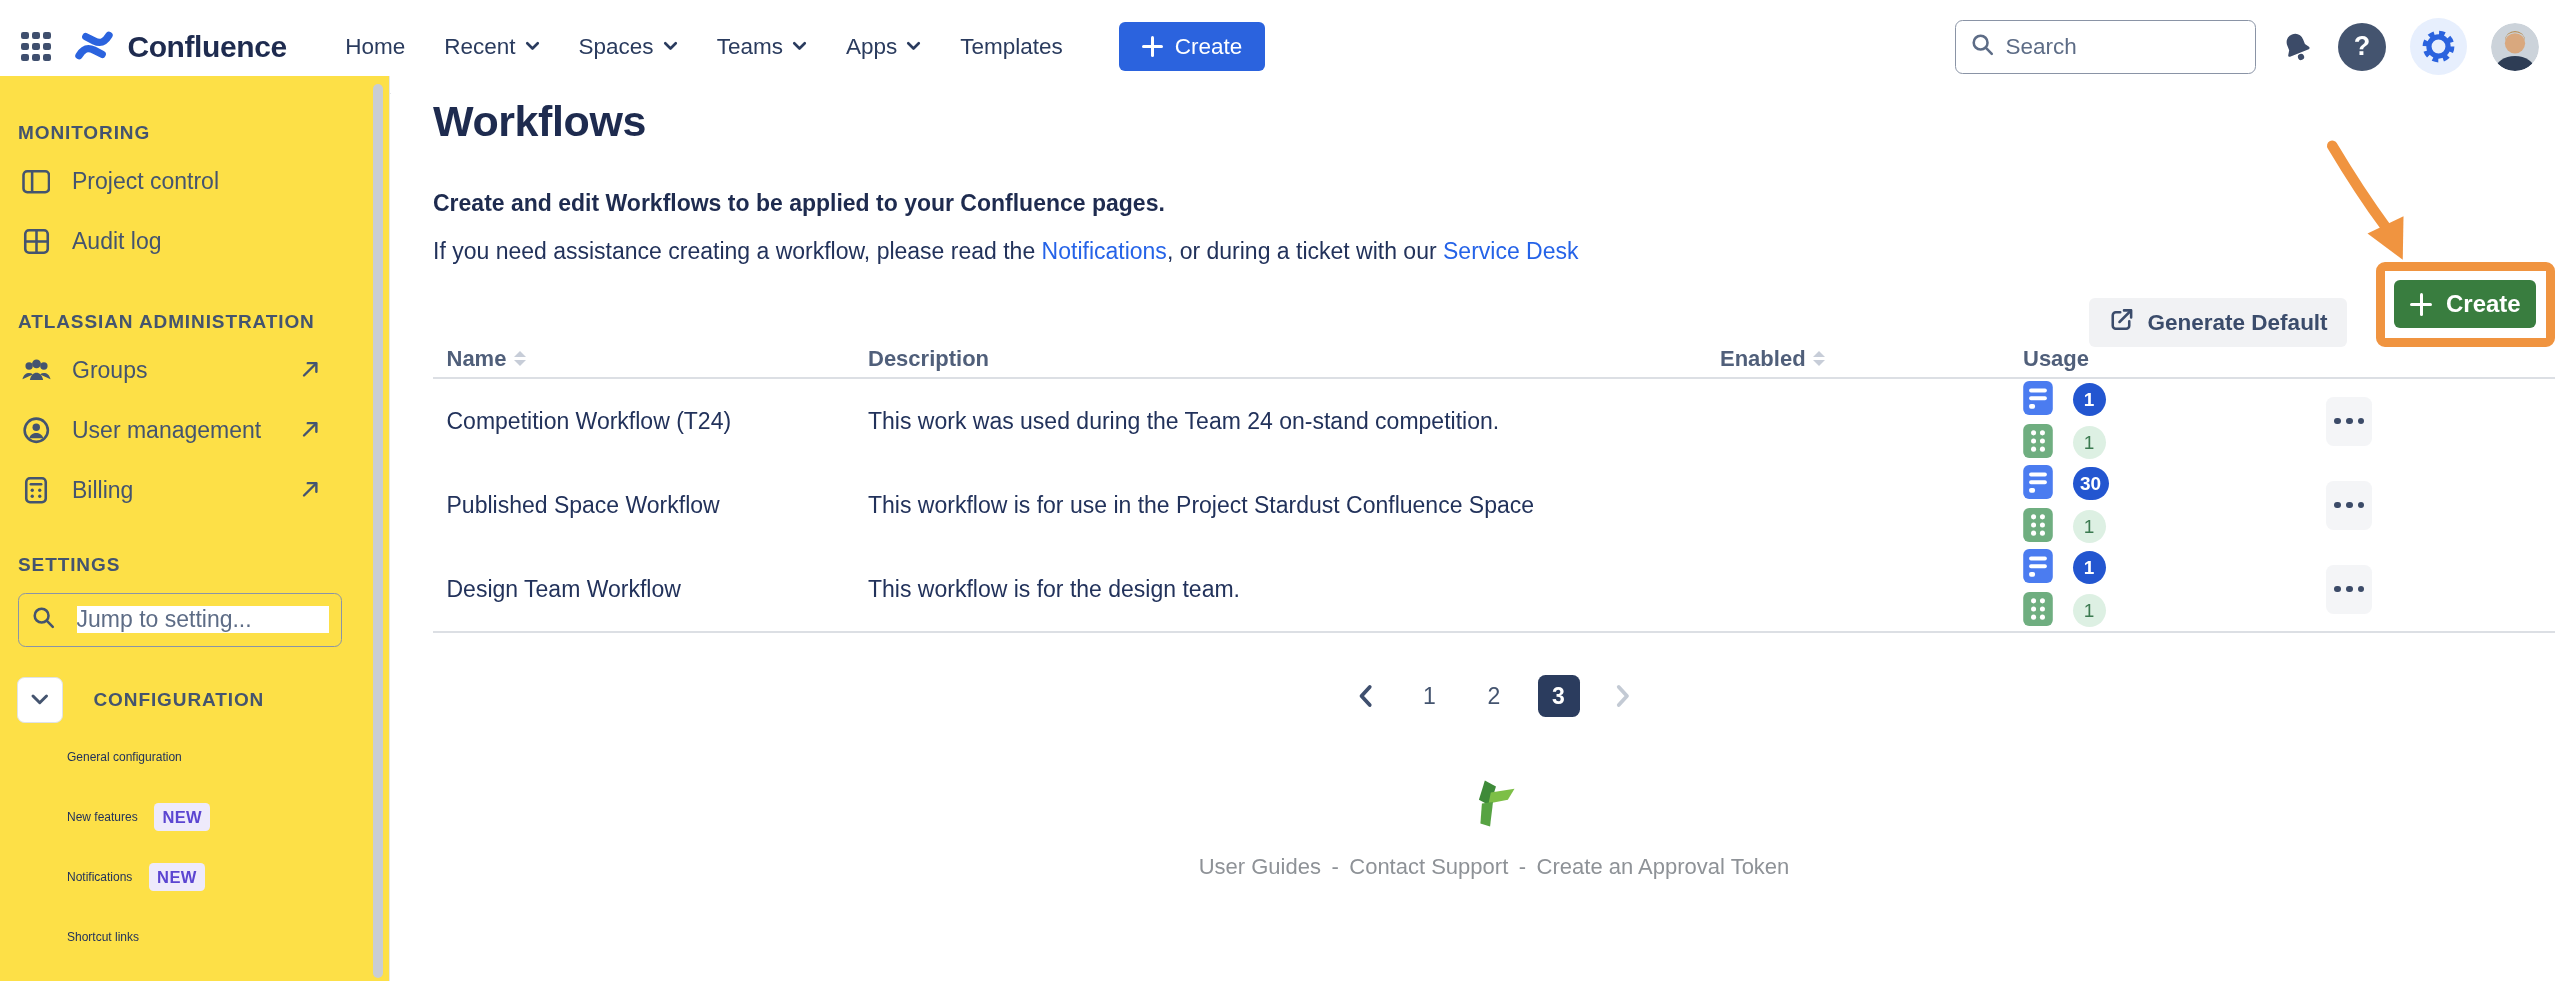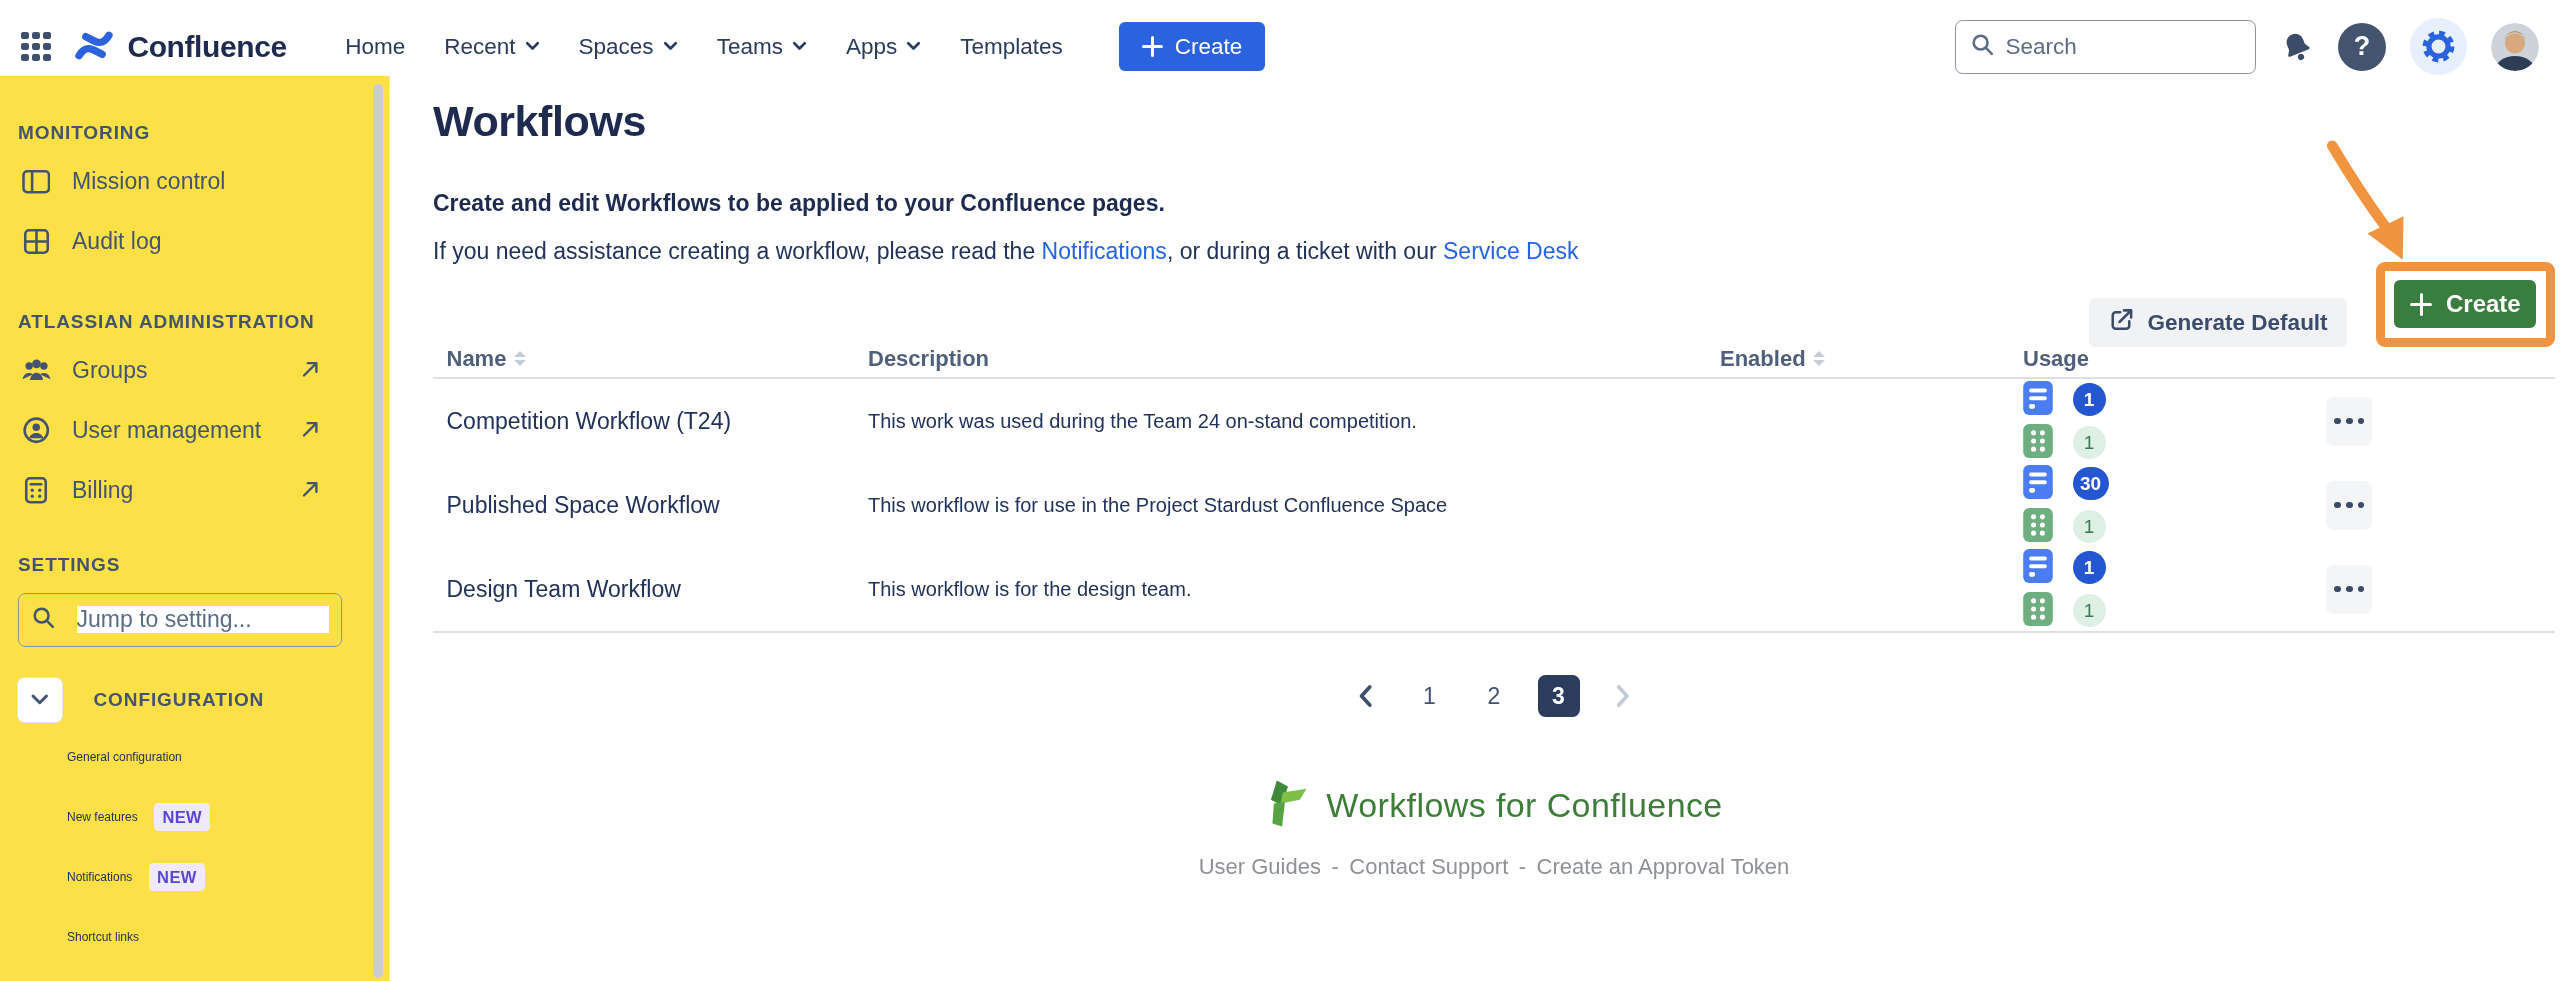--- a/index.html
+++ b/index.html
@@ -83,21 +83,21 @@
   .t-head, .t-row { display:grid; grid-template-columns:435px 852px 303px 292px 1fr; align-items:center; }
   .t-head { height:39px; border-bottom:2.2px solid #dcdfe4; }
   .th { font-size:22px; font-weight:700; color:#505f7a; display:flex; align-items:center; }
   .th:first-child { padding-left:13.5px; }
   .sort { display:inline-flex; flex-direction:column; gap:3px; margin-left:7.5px; }
   .sort .up { width:0; height:0; border-left:6px solid transparent; border-right:6px solid transparent; border-bottom:6.7px solid #c7cdd8; }
   .sort .dn { width:0; height:0; border-left:6px solid transparent; border-right:6px solid transparent; border-top:6.7px solid #c7cdd8; }
   .t-row { height:84px; }
   .t-rows { border-bottom:2.2px solid #dcdfe4; }
   .td-name { font-size:23px; color:#22325b; padding-left:13.5px; }
-  .td-desc { font-size:20px; color:#22325b; }
+  .td-desc { font-size:23px; color:#22325b; }
   .toggle { width:63px; height:34px; border-radius:17px; background:#3d8757; position:relative; margin-left:17px; cursor:pointer; }
   .toggle .knob { position:absolute; right:3.7px; top:3.7px; width:27px; height:27px; border-radius:50%; background:#fff; }
   .toggle .check { position:absolute; left:10.5px; top:9.7px; width:12px; height:6px;
                    border-left:3px solid #fff; border-bottom:3px solid #fff; transform:rotate(-45deg); }
   .usage-cell { display:flex; flex-direction:column; gap:6px; }
   .usage-line { display:flex; align-items:center; gap:19.5px; }
   .u-badge { min-width:33px; height:33px; border-radius:16.5px; padding:0 7.5px; display:flex; align-items:center; justify-content:center;
              font-size:19px; font-weight:700; }
   .u-badge.blue { background:#2356d0; color:#fff; }
   .u-badge.green { background:#ddf0e3; color:#3b7a50; font-weight:400; }
@@ -233,21 +233,21 @@
     <div class="sb-scroll"></div>
 
     <div class="sb-title">MONITORING</div>
     <div class="sb-item">
       <span class="sb-ic">
         <svg width="28.5" height="25.5" viewBox="0 0 38 34" fill="none">
             <rect x="2" y="3" width="34" height="28" rx="5" stroke="#44546f" stroke-width="3.4"></rect>
             <line x1="13.5" y1="3" x2="13.5" y2="31" stroke="#44546f" stroke-width="3.4"></line>
           </svg>
       </span>
-      <span class="sb-label">Mission control</span>
+      <span class="sb-label">Project control</span>
     </div>
     <div class="sb-item">
       <span class="sb-ic">
         <svg width="27" height="27" viewBox="0 0 36 36" fill="none">
             <rect x="3" y="3" width="30" height="30" rx="5" stroke="#44546f" stroke-width="3.4"></rect>
             <line x1="18" y1="3" x2="18" y2="33" stroke="#44546f" stroke-width="3.4"></line>
             <line x1="3" y1="18" x2="33" y2="18" stroke="#44546f" stroke-width="3.4"></line>
           </svg>
       </span>
       <span class="sb-label">Audit log</span>
@@ -538,21 +538,20 @@
 
     <footer class="footer">
       <div class="f-brandrow">
         <span>
           <svg width="43" height="49" viewBox="0 0 58 66">
             <polygon points="16,2 31,10 23,36 8,28" fill="#3e8a39"></polygon>
             <polygon points="24,18 56,13 47,28 21,33" fill="#7dbf47"></polygon>
             <polygon points="12,33 27,31 23,64 10,60" fill="#57a343"></polygon>
           </svg>
         </span>
-        <span class="f-brand">Workflows for Confluence</span>
       </div>
       <div class="f-links">
         <span>User Guides</span><span class="f-sep">-</span><span>Contact Support</span><span class="f-sep">-</span><span>Create an Approval Token</span>
       </div>
     </footer>
   </main>
 
 </div>
 
 

